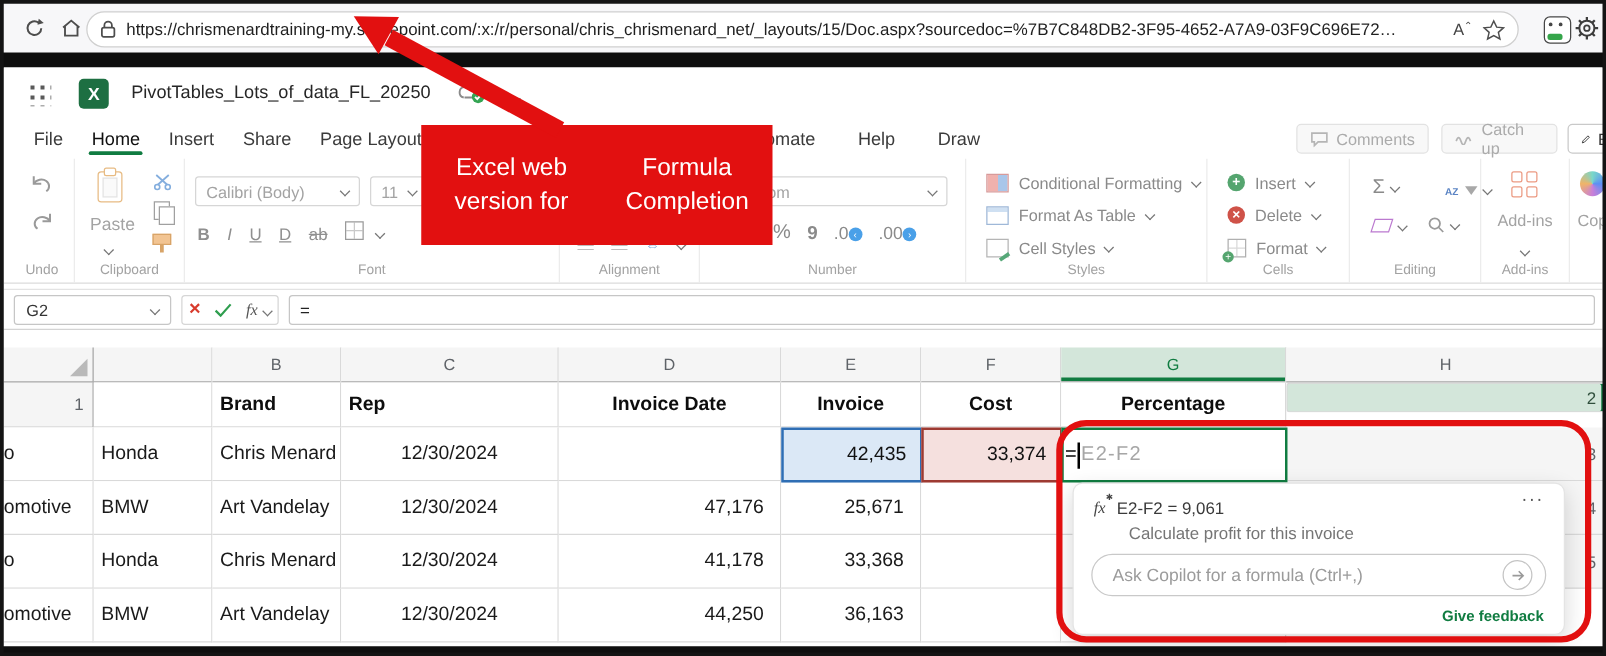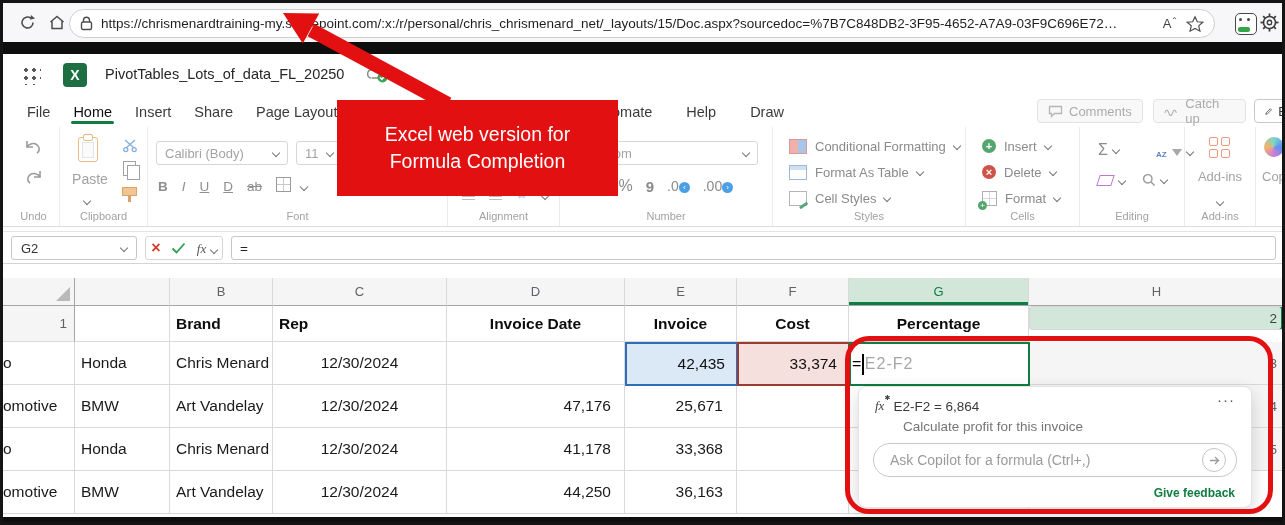--- a/index.html
+++ b/index.html
@@ -116,21 +116,21 @@
   .moredots{position:absolute;right:16px;top:4px;color:#555;font-size:15px;letter-spacing:1px;}
   .descrow{position:absolute;left:44px;top:32px;color:#757575;}
   .askpill{position:absolute;left:14px;right:14px;top:56px;height:34px;border:1px solid #c9c9c9;border-radius:17px;display:flex;align-items:center;padding:0 10px 0 14px;box-sizing:border-box;}
   .askpill input{border:none;outline:none;flex:1;font-size:14px;color:#333;font-family:"Liberation Sans",sans-serif;background:transparent;}
   .askpill input::placeholder{color:#9b9b9b;}
   .sendbtn{width:22px;height:22px;border:1px solid #c4c4c4;border-radius:50%;display:flex;align-items:center;justify-content:center;color:#9a9a9a;font-size:12px;}
   .feedback{position:absolute;right:16px;bottom:7px;color:#107c41;font-size:12px;font-weight:700;}
 
   
   .redrect{position:absolute;left:845px;top:336px;width:428px;height:178px;border:5px solid #e21010;border-radius:24px;z-index:70;pointer-events:none;box-sizing:border-box;}
-  .callout{position:absolute;left:337px;top:100px;width:281px;height:96px;background:#e21010;z-index:80;display:flex;flex-direction:column;align-items:center;justify-content:center;color:#fff;font-size:19.5px;line-height:1.4;text-align:center;}
+  .callout{position:absolute;left:337px;top:100px;width:281px;height:96px;background:#e21010;z-index:80;display:flex;flex-direction:row;align-items:center;justify-content:center;color:#fff;font-size:19.5px;line-height:1.4;text-align:center;}
   .arrowsvg{position:absolute;left:0;top:0;width:1285px;height:525px;z-index:80;pointer-events:none;}
   svg.ic{display:block;}
 </style>
 </head>
 <body>
 
 <div class="screen">
 
   <div class="browser">
     <div class="bicon" style="margin-left:11px">
@@ -472,21 +472,21 @@
   <div class="f2box">33,374</div>
   <div class="g2box">
     <span class="g2eq">=</span>
     <span class="caret"></span>
     <span class="ghost">E2-F2</span>
   </div>
 
   <div class="popup">
     <div class="sugrow">
       <span class="fxspark">fx</span>
-      <span>E2-F2 = 6,864</span>
+      <span>E2-F2 = 9,061</span>
     </div>
     <div class="moredots">···</div>
     <div class="descrow">Calculate profit for this invoice</div>
     <div class="askpill">
       <input type="text" placeholder="Ask Copilot for a formula (Ctrl+,)" style="">
       <span class="sendbtn">
         <svg class="ic" width="11" height="11" viewBox="0 0 11 11">
             <path d="M1 5.5 h8 M6 2 l3.5 3.5 L6 9" fill="none" stroke="#9a9a9a" stroke-width="1.3"></path>
           </svg>
       </span>

